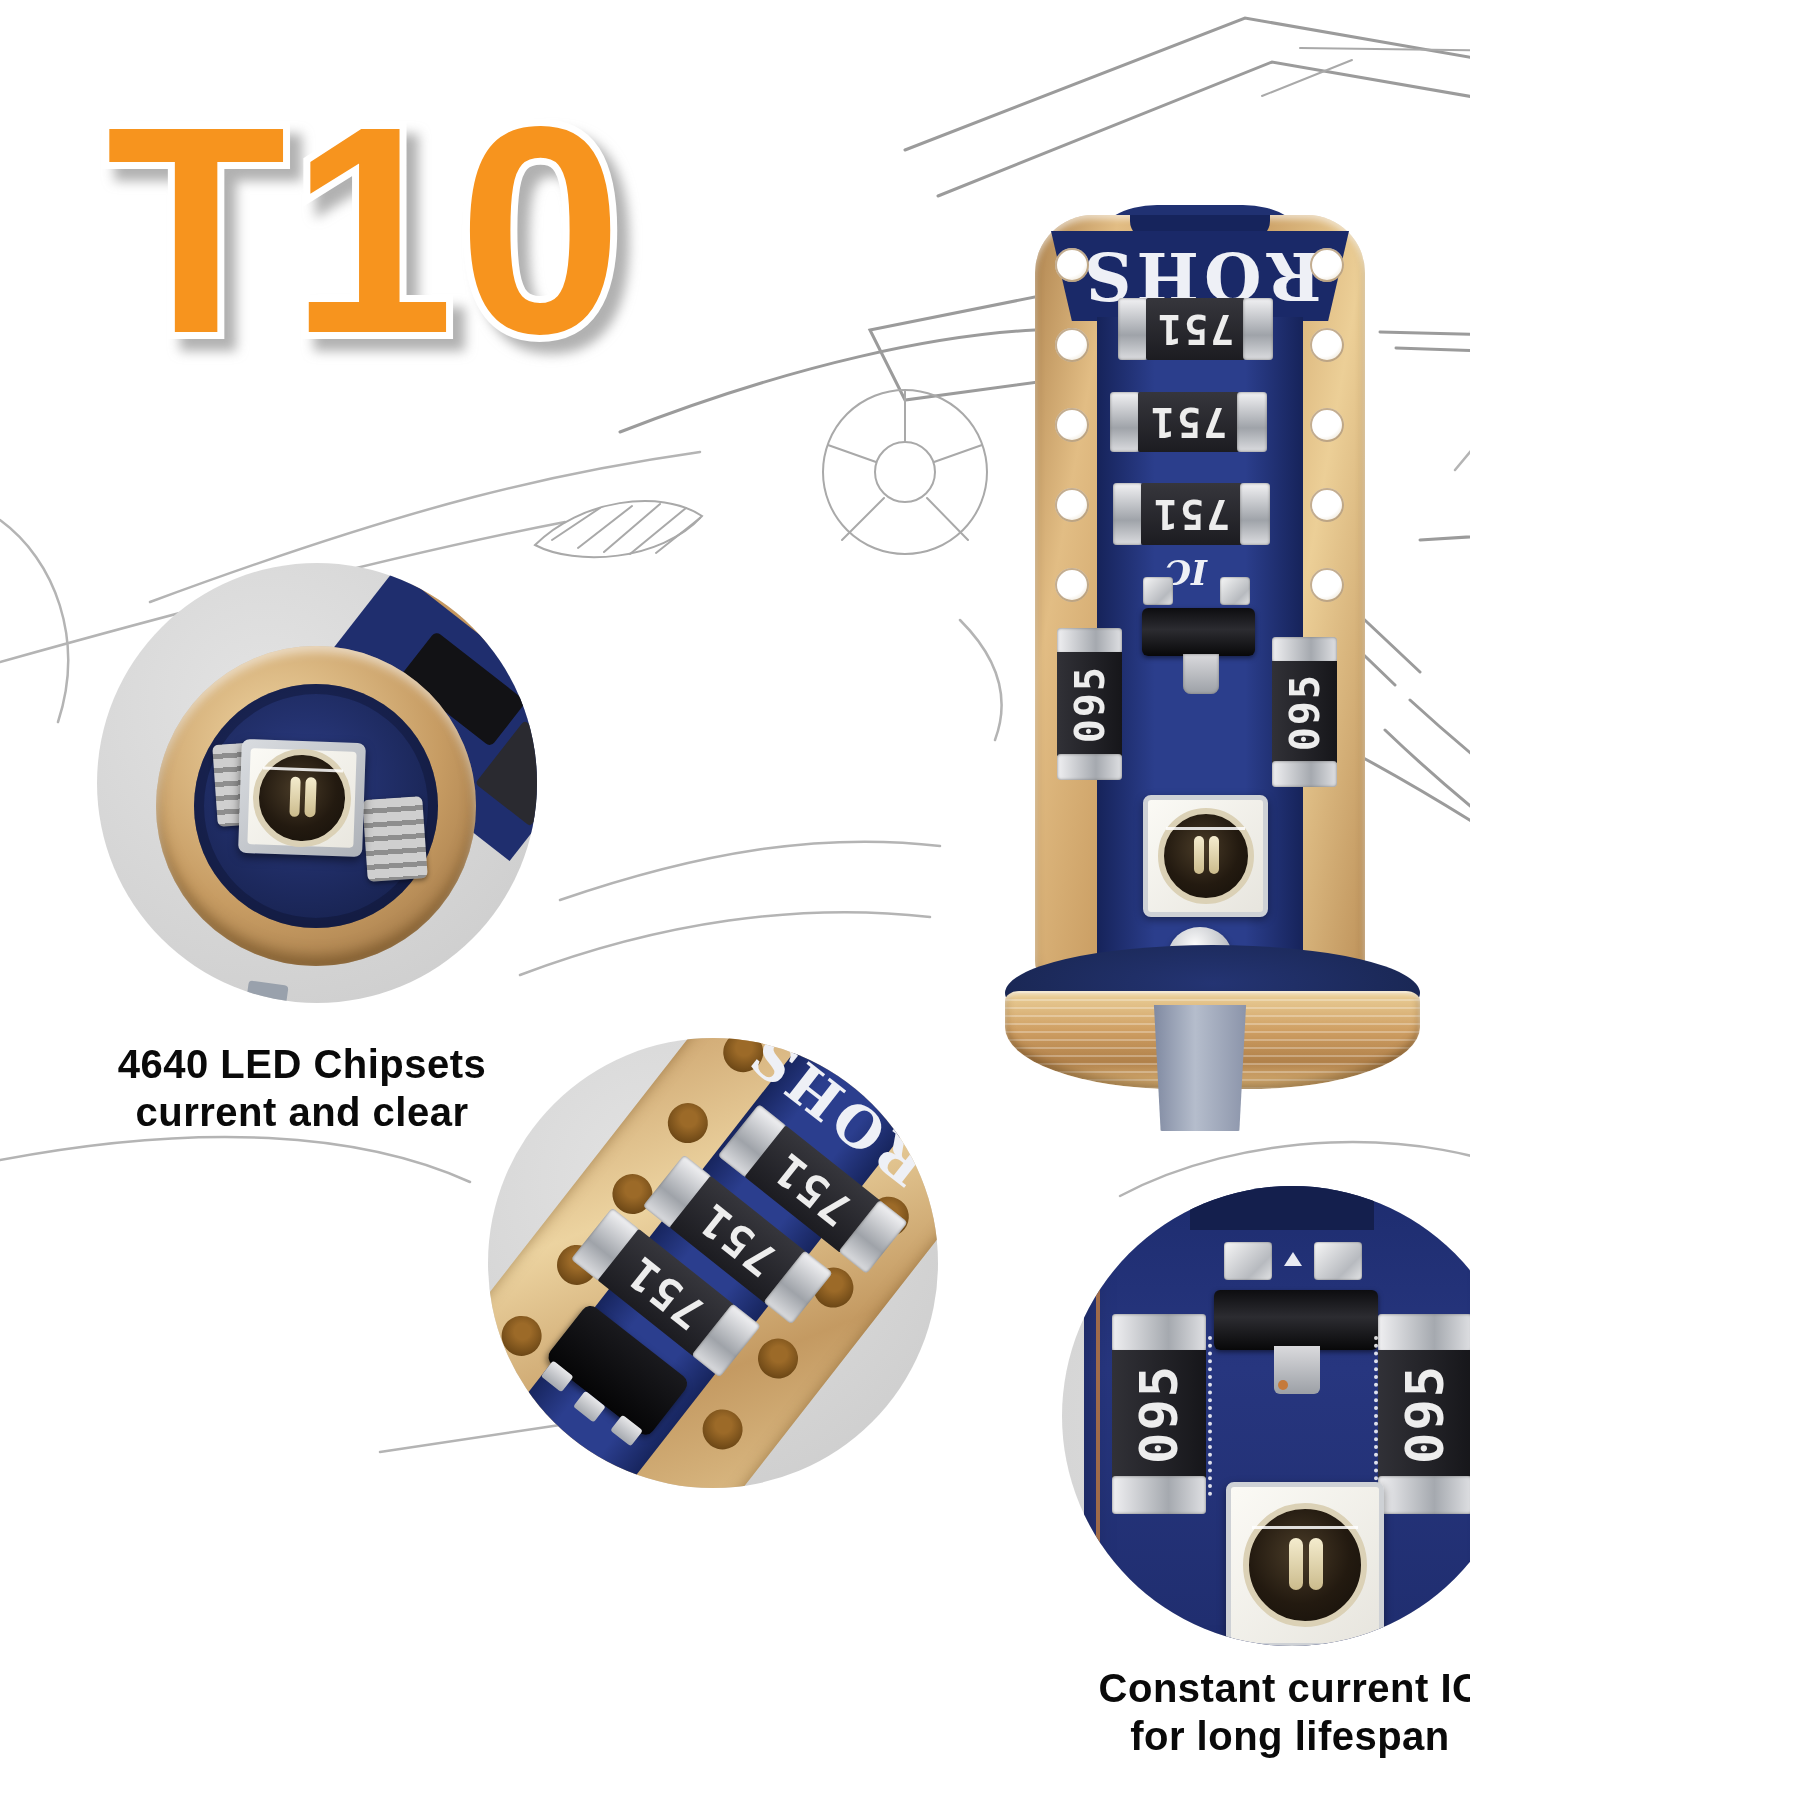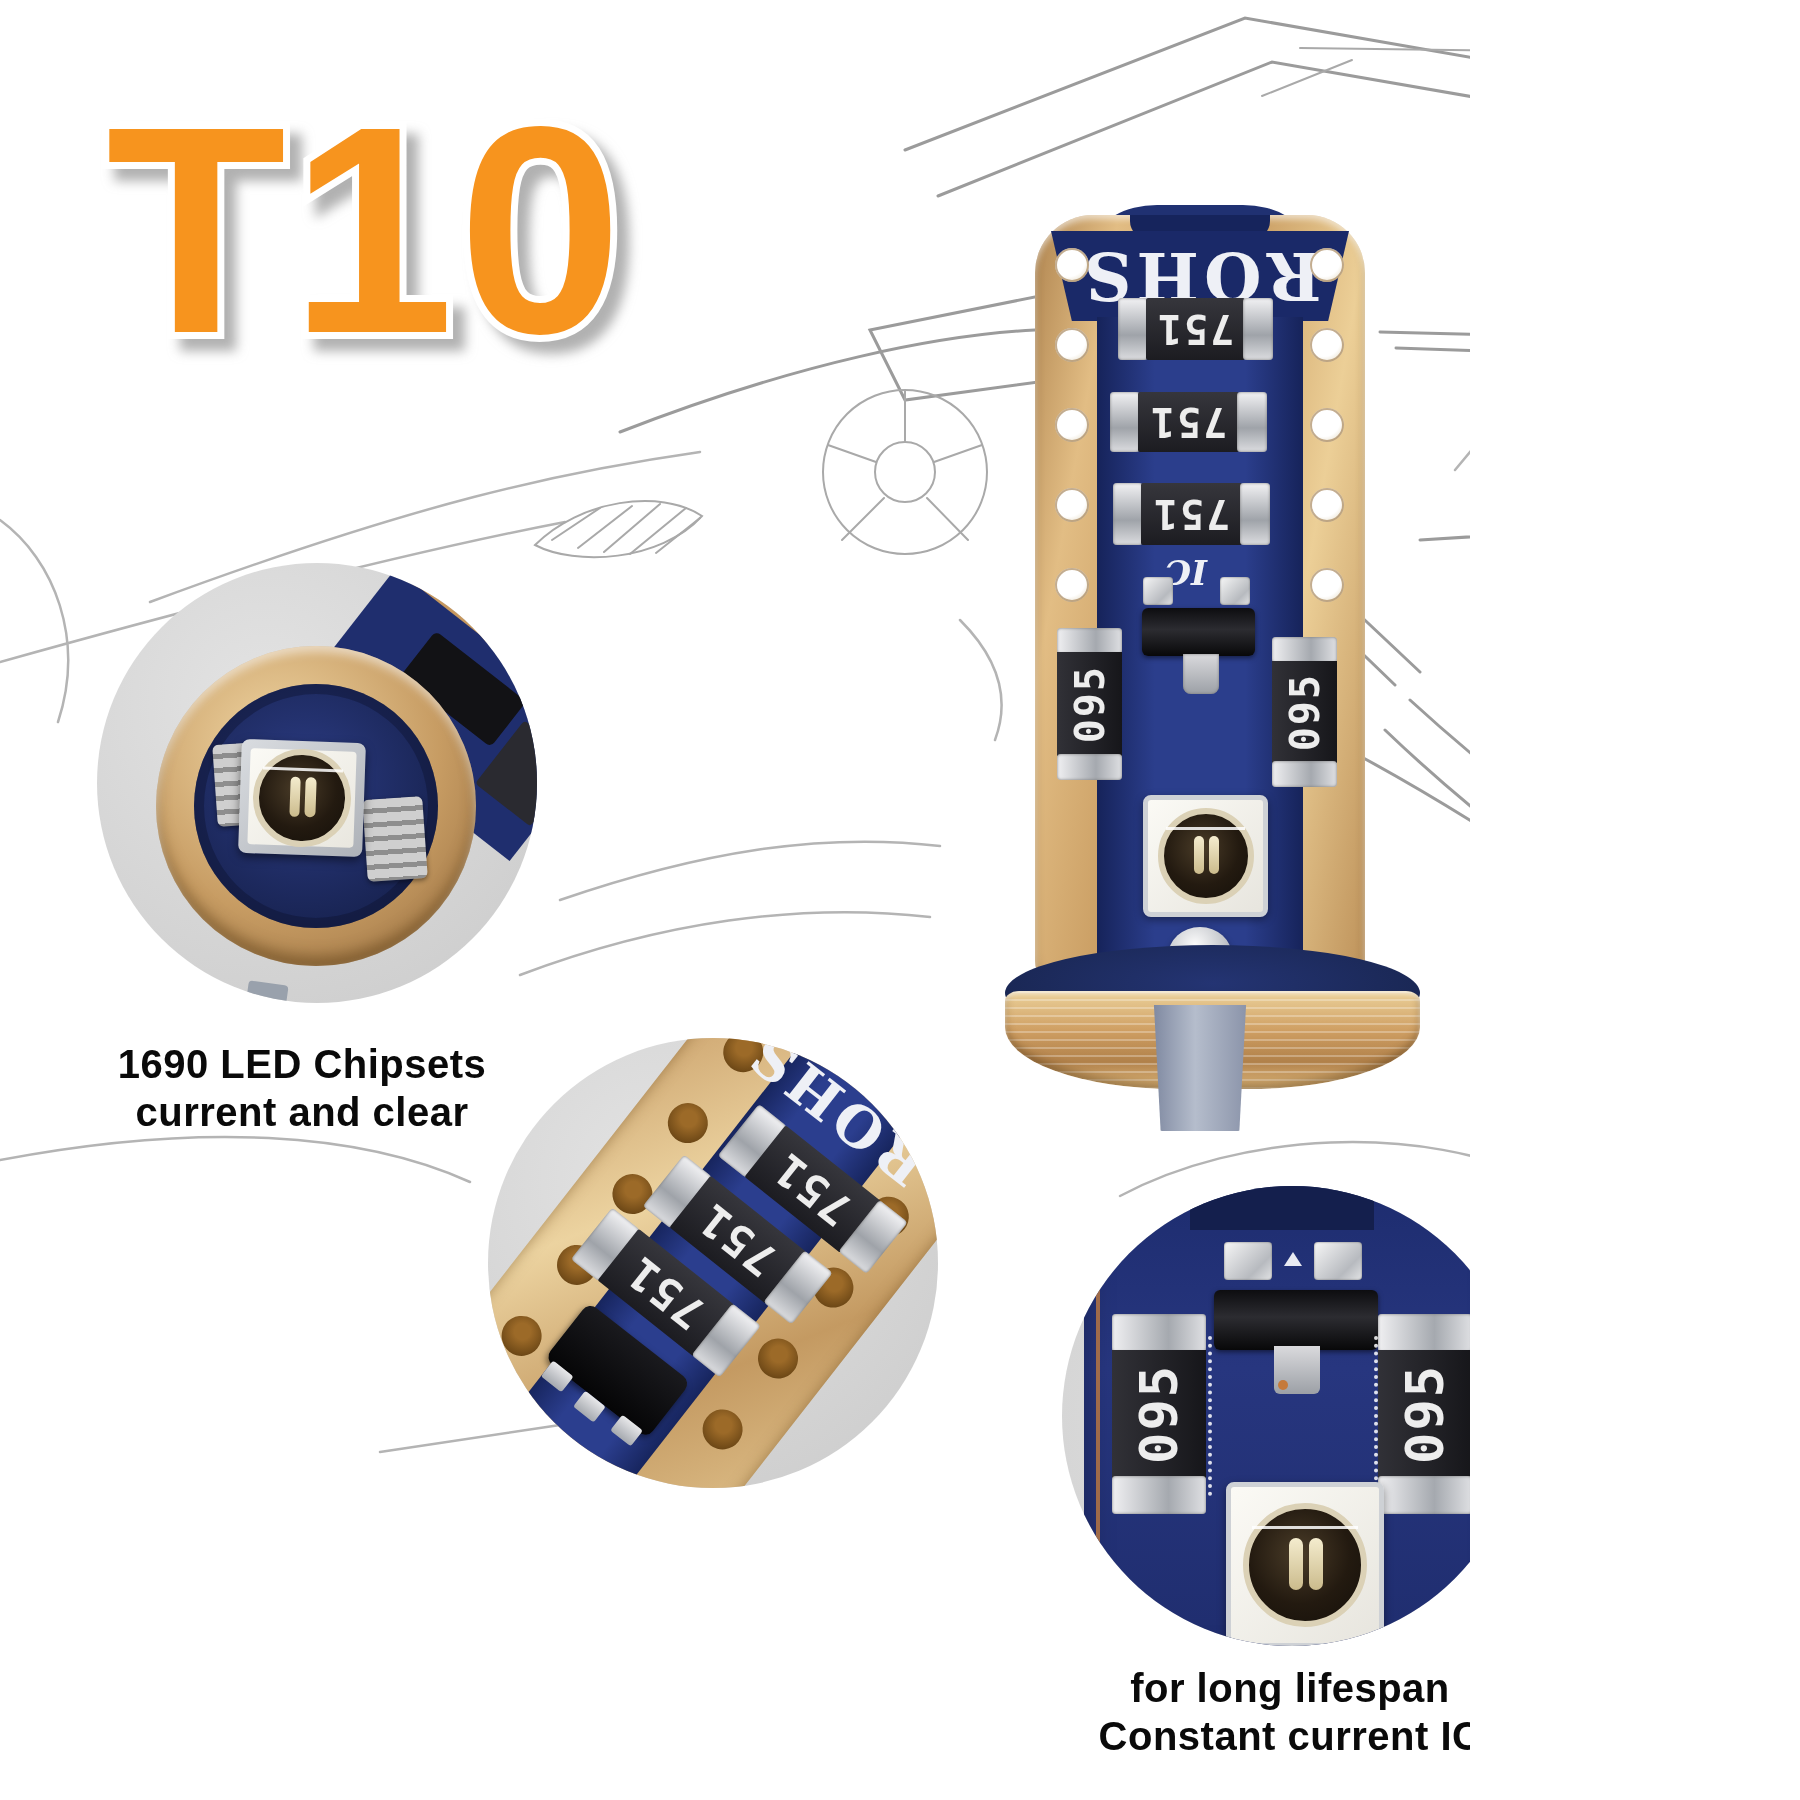--- a/index.html
+++ b/index.html
@@ -287,21 +287,21 @@
       <div class="inner"></div>
       <div class="lens" style="width:86px;height:86px">
         <i class="bar"></i>
         <i class="pin p1"></i>
         <i class="pin p2"></i>
       </div>
     </div>
     <div class="nub"></div>
   </div>
   <div class="caption" style="left:52px;top:1040px">
-    <div>1690 LED Chipsets</div>
+    <div>4640 LED Chipsets</div>
     <div>current and clear</div>
   </div>
 
   <div id="c2" class="callout" style="left:488px;top:1038px;width:450px;height:450px">
     <div class="board">
       <div class="strip2"></div>
       <div class="hole2" style="left:32px;top:40px;width:40px;height:40px"></div>
       <div class="hole2" style="left:32px;top:130px;width:40px;height:40px"></div>
       <div class="hole2" style="left:32px;top:220px;width:40px;height:40px"></div>
       <div class="hole2" style="left:32px;top:310px;width:40px;height:40px"></div>
@@ -369,17 +369,17 @@
     </div>
     <div class="ledchip" style="left:164px;top:296px;width:148px;height:156px">
       <div class="lens" style="width:112px;height:112px">
         <i class="bar"></i>
         <i class="pin p1"></i>
         <i class="pin p2"></i>
       </div>
     </div>
   </div>
   <div class="caption" style="left:1040px;top:1664px">
+    <div>Constant current IC</div>
     <div>for long lifespan</div>
-    <div>Constant current IC</div>
   </div>
 
 </div>
 
 </body></html>

